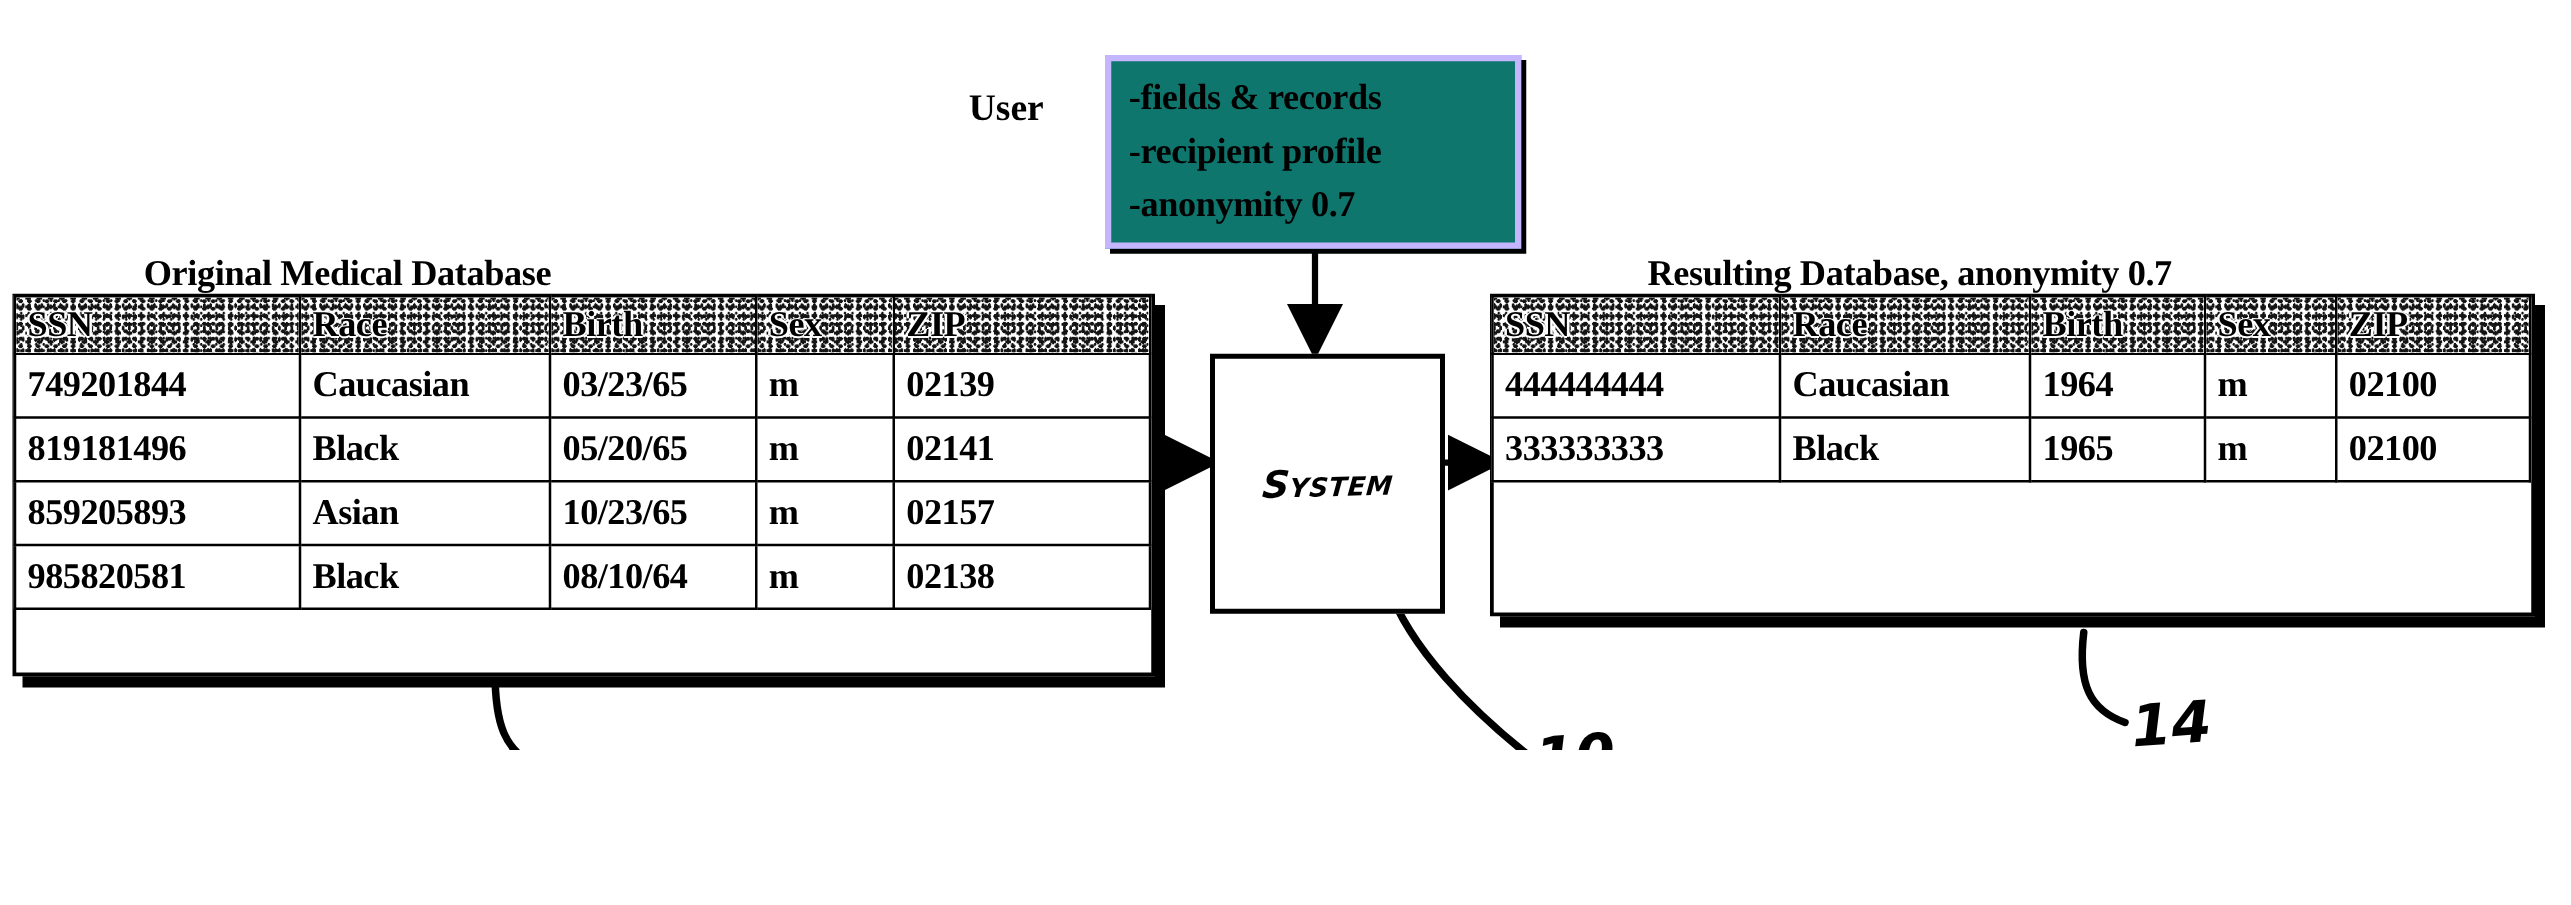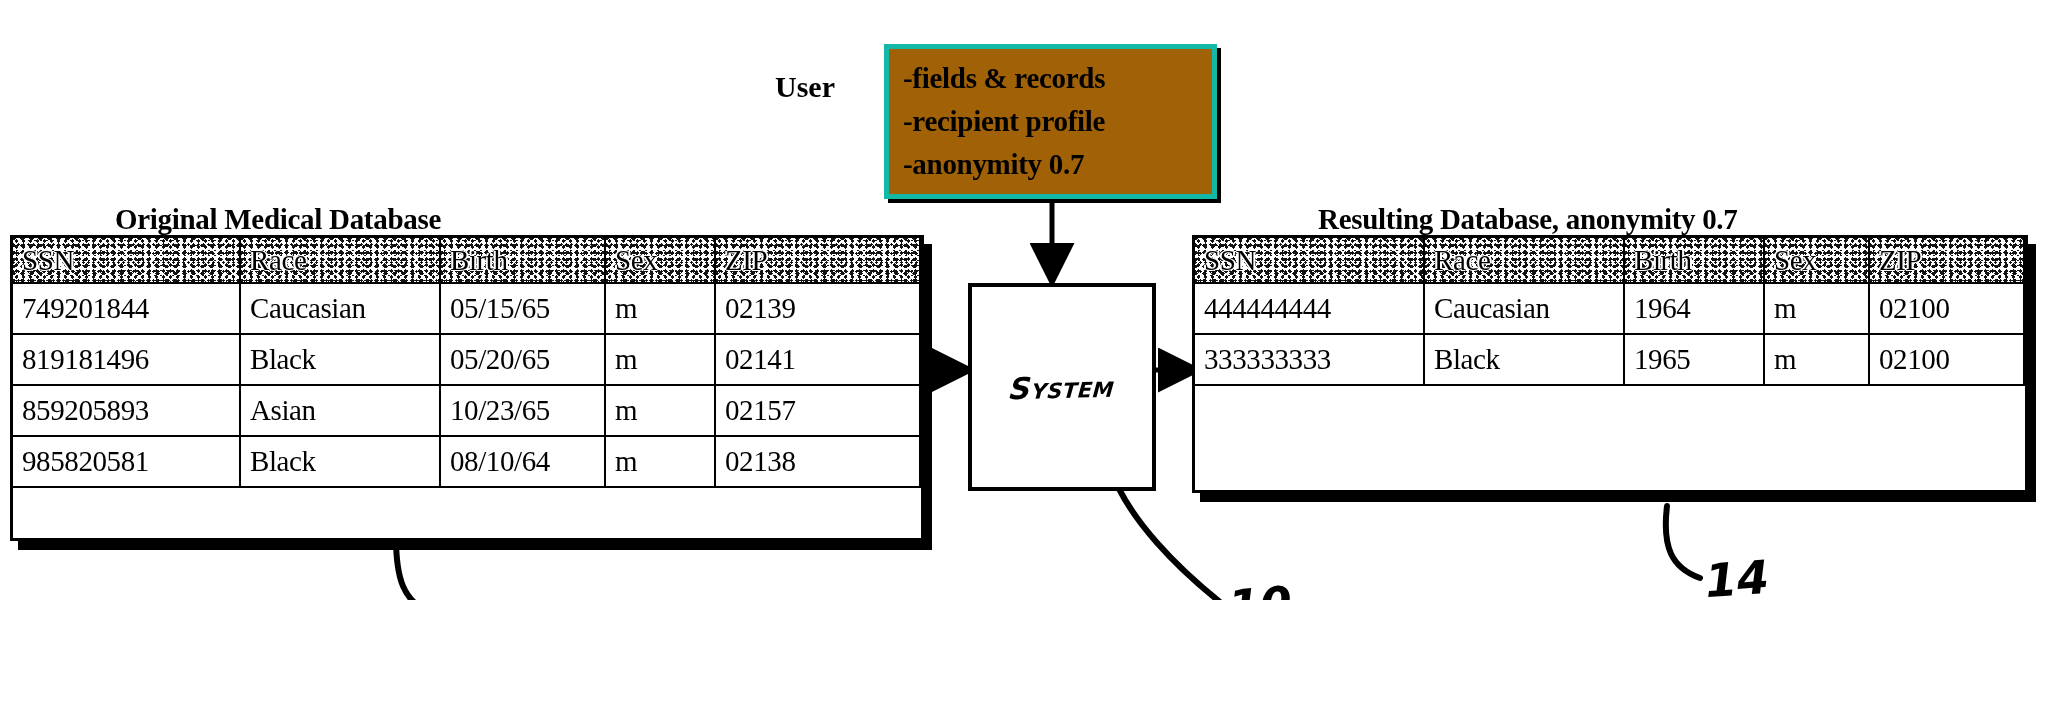--- a/index.html
+++ b/index.html
@@ -36,21 +36,21 @@
     position: absolute;
     border-collapse: collapse;
     border-spacing: 0;
     background: #ffffff;
     table-layout: fixed;
   }
   .db-table td, .db-table th {
     border: 2px solid #000000;
     padding: 0 9px;
     font-size: 29px;
-    font-weight: normal;
+    font-weight: bold;
     text-align: left;
     white-space: nowrap;
     background: #ffffff;
     font-family: "Liberation Serif", "DejaVu Serif", serif;
     letter-spacing: -0.4px;
   }
   .db-table th {
     height: 44px;
     padding: 0 9px;
     position: relative;
@@ -85,22 +85,22 @@
     font-size: 29px;
     font-weight: bold;
     white-space: nowrap;
     font-family: Liberation Serif, serif;
     letter-spacing: -0.3px;
   }
 
   
   .user-box {
     position: absolute;
-    border: 5px solid #14b8a6;
-    background: #a16207;
+    border: 5px solid #c4b5fd;
+    background: #0f766e;
     box-shadow: 4px 4px 0 0 #000;
   }
   .user-box .line {
     font-size: 29px;
     font-weight: bold;
     white-space: nowrap;
     padding-left: 14px;
     font-family: "Liberation Serif", "DejaVu Serif", serif;
     letter-spacing: -0.3px;
   }
@@ -204,21 +204,21 @@
             <th><span class="spk speckle"></span><span class="hdr-txt">Race</span></th>
             <th><span class="spk speckle"></span><span class="hdr-txt">Birth</span></th>
             <th><span class="spk speckle"></span><span class="hdr-txt">Sex</span></th>
             <th><span class="spk speckle"></span><span class="hdr-txt">ZIP</span></th>
           </tr>
         </thead>
       <tbody>
           <tr>
             <td>749201844</td>
             <td>Caucasian</td>
-            <td>05/15/65</td>
+            <td>03/23/65</td>
             <td>m</td>
             <td>02139</td>
           </tr>
           <tr>
             <td>819181496</td>
             <td>Black</td>
             <td>05/20/65</td>
             <td>m</td>
             <td>02141</td>
           </tr>

